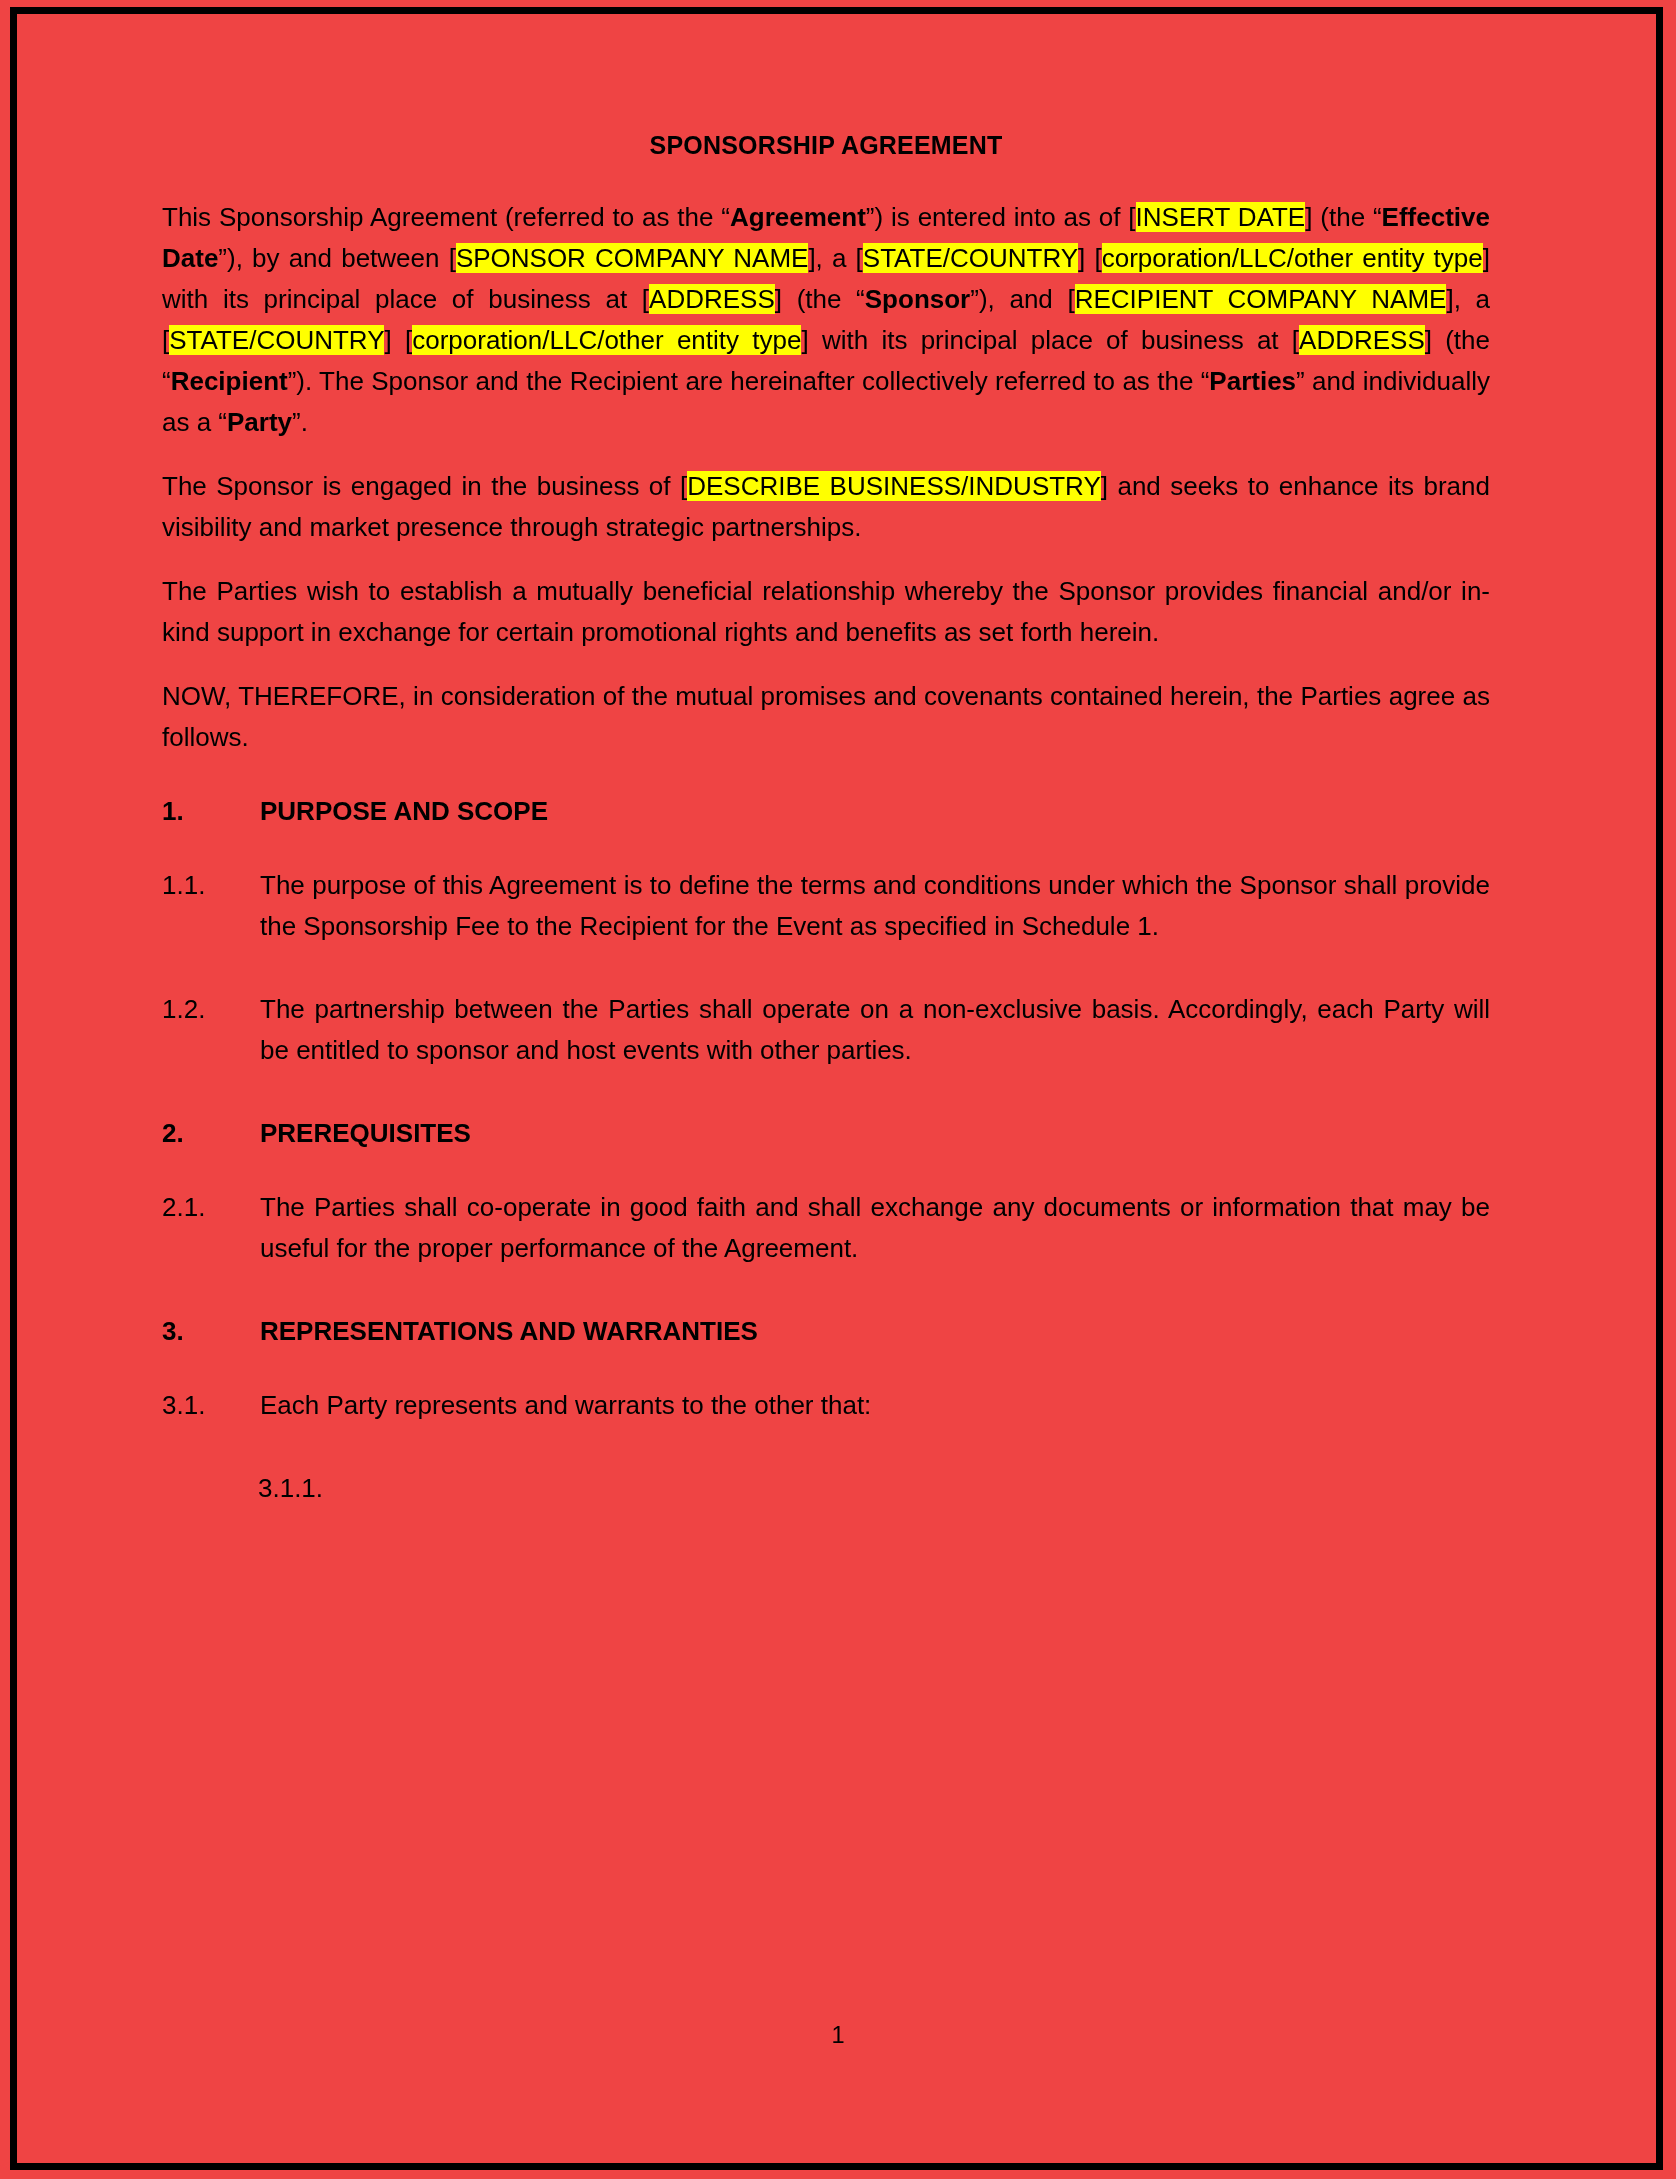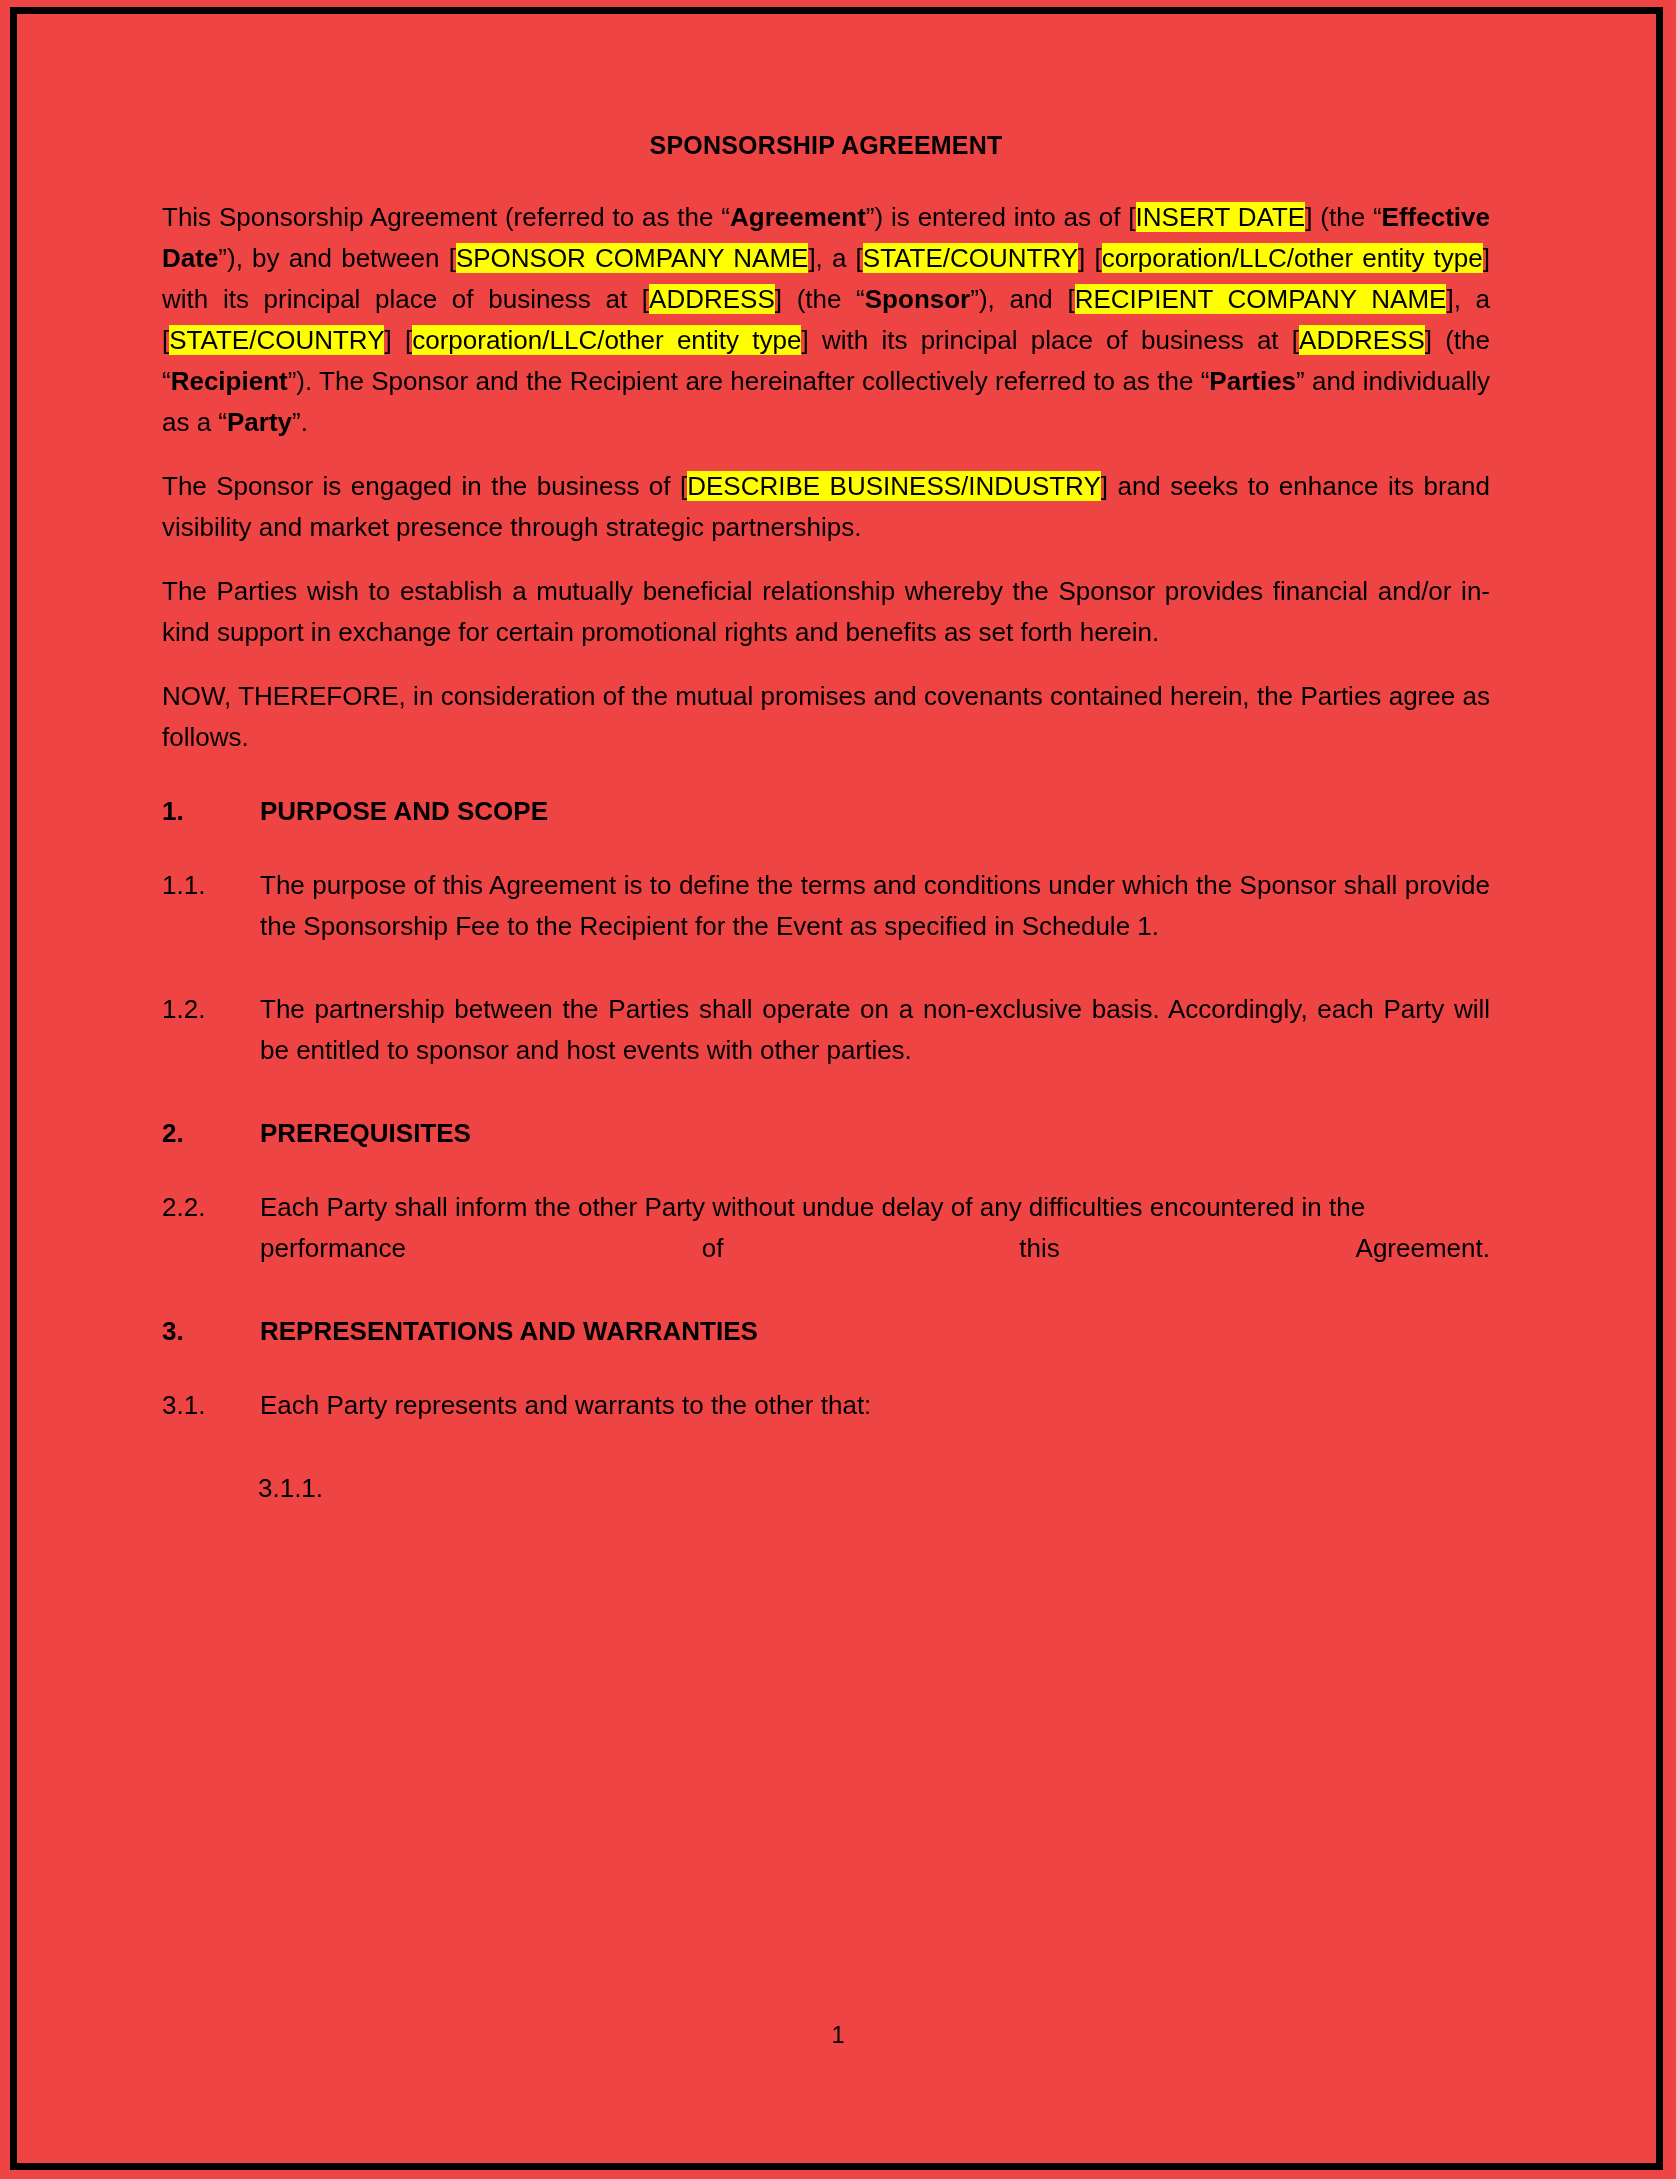--- a/index.html
+++ b/index.html
@@ -139,33 +139,25 @@
     <div class="clause sub">
       <span class="num">1.2.</span>
       <span class="txt">The partnership between the Parties shall operate on a non-exclusive basis. Accordingly, each Party will be entitled to sponsor and host events with other parties.</span>
     </div>
 
     <div class="clause heading">
       <span class="num">2.</span>
       <span class="txt">PREREQUISITES</span>
     </div>
 
+    <div class="clause sub">
+      <span class="num">2.1.</span>
+      <span class="txt">The Parties shall co-operate in good faith and shall exchange any documents or information that may be useful for the proper performance of the Agreement.</span>
+    </div>
 
-    <div class="clause sub">
-      <span class="num">2.2.</span>
-      <span class="txt">
-        <span>Each Party shall inform the other Party without undue delay of any difficulties encountered in the</span>
-        <span class="stretch-line">
-          <span>performance</span>
-          <span>of</span>
-          <span>this</span>
-          <span>Agreement.</span>
-        </span>
-      </span>
-    </div>
 
     <div class="clause heading">
       <span class="num">3.</span>
       <span class="txt">REPRESENTATIONS AND WARRANTIES</span>
     </div>
 
     <div class="clause sub">
       <span class="num">3.1.</span>
       <span class="txt">Each Party represents and warrants to the other that:</span>
     </div>

